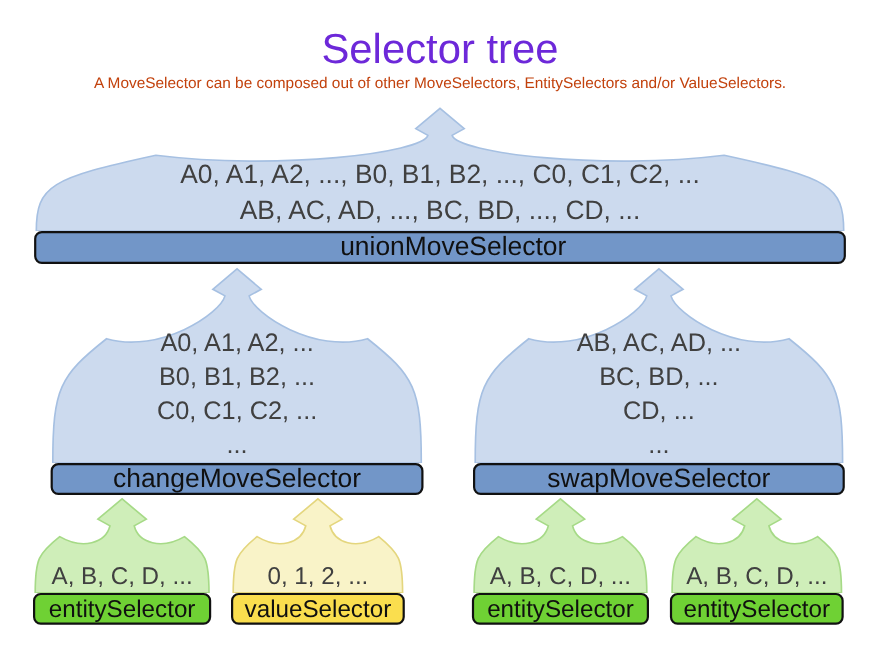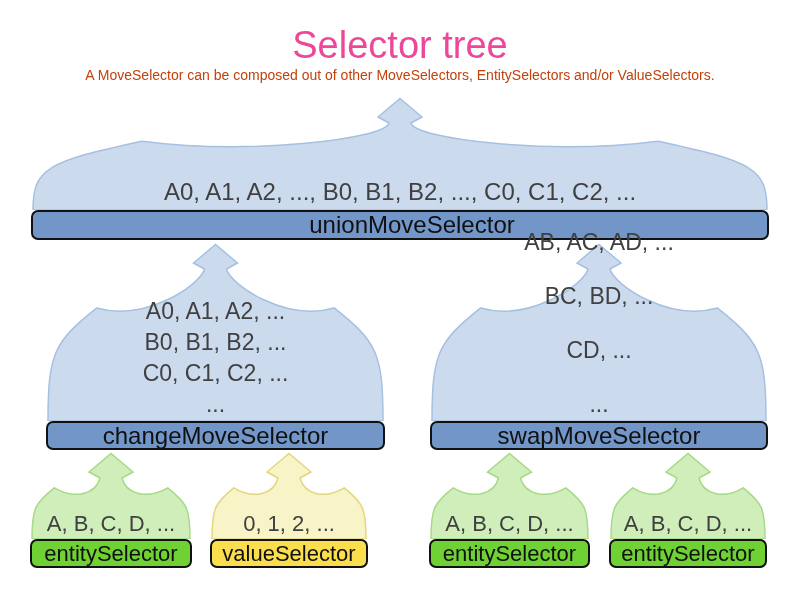--- a/index.html
+++ b/index.html
@@ -2,21 +2,21 @@
 <html><head>
 <meta charset="utf-8">
 <style>
   * { margin:0; padding:0; box-sizing:border-box; }
   html,body { background:#ffffff; }
   body { width:800px; height:600px; font-family:"Liberation Sans", sans-serif; }
   #stage { position:relative; width:800px; height:600px; background:#ffffff; overflow:hidden; }
 
   .title {
     position:absolute; top:25px; left:0; width:800px;
-    text-align:center; font-size:38px; line-height:1.1; color:#ec4899;
+    text-align:center; font-size:38px; line-height:1.1; color:#6d28d9;
   }
   .subtitle {
     position:absolute; top:67px; left:0; width:800px;
     text-align:center; font-size:14px; color:#c2410c;
   }
 
   .node { position:absolute; }
   .balloon { position:absolute; left:0; top:0; display:block; }
 
   .content {
@@ -48,20 +48,21 @@
 
   <div class="title">Selector tree</div>
   <div class="subtitle">A MoveSelector can be composed out of other MoveSelectors, EntitySelectors and/or ValueSelectors.</div>
 
   <div class="node node-big" style="left:31px; top:97px; width:738px; height:143px;">
     <svg class="balloon" width="738" height="113">
         <path d="M 2 113 C 2 71.696 15.284 64.81200000000001 110.7 44.160000000000004 C 221.985 58.160000000000004 354 42 358 26 L 347 20 L 369 1.5 L 391 20 L 380 26 C 384 42 516.015 58.160000000000004 627.3 44.160000000000004 C 722.716 64.81200000000001 736 71.696 736 113 Z" fill="#ccdaee" stroke="#a6c0e2" stroke-width="1.5"></path>
       </svg>
     <div class="content" style="height:113px;">
       <div class="line">A0, A1, A2, ..., B0, B1, B2, ..., C0, C1, C2, ...</div>
+      <div class="line">AB, AC, AD, ..., BC, BD, ..., CD, ...</div>
     </div>
     <div class="bar" style="height: 30px; background: rgb(114, 150, 200);">
       <span>unionMoveSelector</span>
     </div>
   </div>
 
   <div class="node node-mid" style="left:46px; top:243px; width:339px; height:207px;">
     <svg class="balloon" width="339" height="178">
         <path d="M 2 178 C 2 110.176 8.102 98.87200000000001 50.85 64.96000000000001 C 99.2925 78.96000000000001 154.5 42 158.5 26 L 147.5 20 L 169.5 1.5 L 191.5 20 L 180.5 26 C 184.5 42 239.70749999999998 78.96000000000001 288.15 64.96000000000001 C 330.898 98.87200000000001 337 110.176 337 178 Z" fill="#ccdaee" stroke="#a6c0e2" stroke-width="1.5"></path>
       </svg>
@@ -73,21 +74,21 @@
     </div>
     <div class="bar" style="height: 29px; background: rgb(114, 150, 200);">
       <span>changeMoveSelector</span>
     </div>
   </div>
 
   <div class="node node-mid" style="left:430px; top:243px; width:338px; height:207px;">
     <svg class="balloon" width="338" height="178">
         <path d="M 2 178 C 2 110.176 8.084 98.87200000000001 50.699999999999996 64.96000000000001 C 98.985 78.96000000000001 154 42 158 26 L 147 20 L 169 1.5 L 191 20 L 180 26 C 184 42 239.015 78.96000000000001 287.3 64.96000000000001 C 329.916 98.87200000000001 336 110.176 336 178 Z" fill="#ccdaee" stroke="#a6c0e2" stroke-width="1.5"></path>
       </svg>
-    <div class="content" style="height:178px;gap:23px;">
+    <div class="content" style="height:178px;">
       <div class="line">AB, AC, AD, ...</div>
       <div class="line">BC, BD, ...</div>
       <div class="line">CD, ...</div>
       <div class="line">...</div>
     </div>
     <div class="bar" style="height: 29px; background: rgb(114, 150, 200);">
       <span>swapMoveSelector</span>
     </div>
   </div>
 

